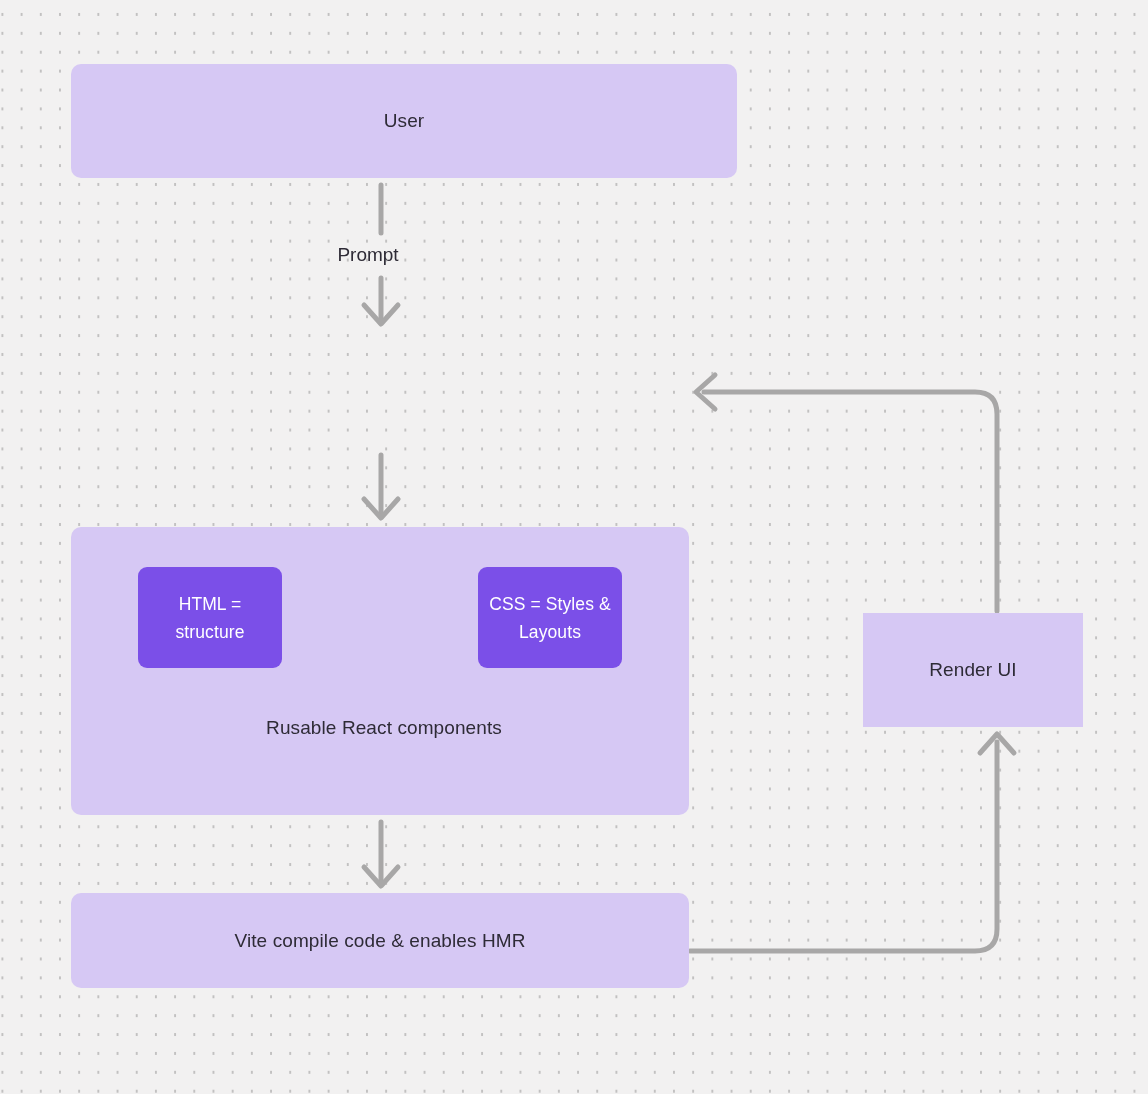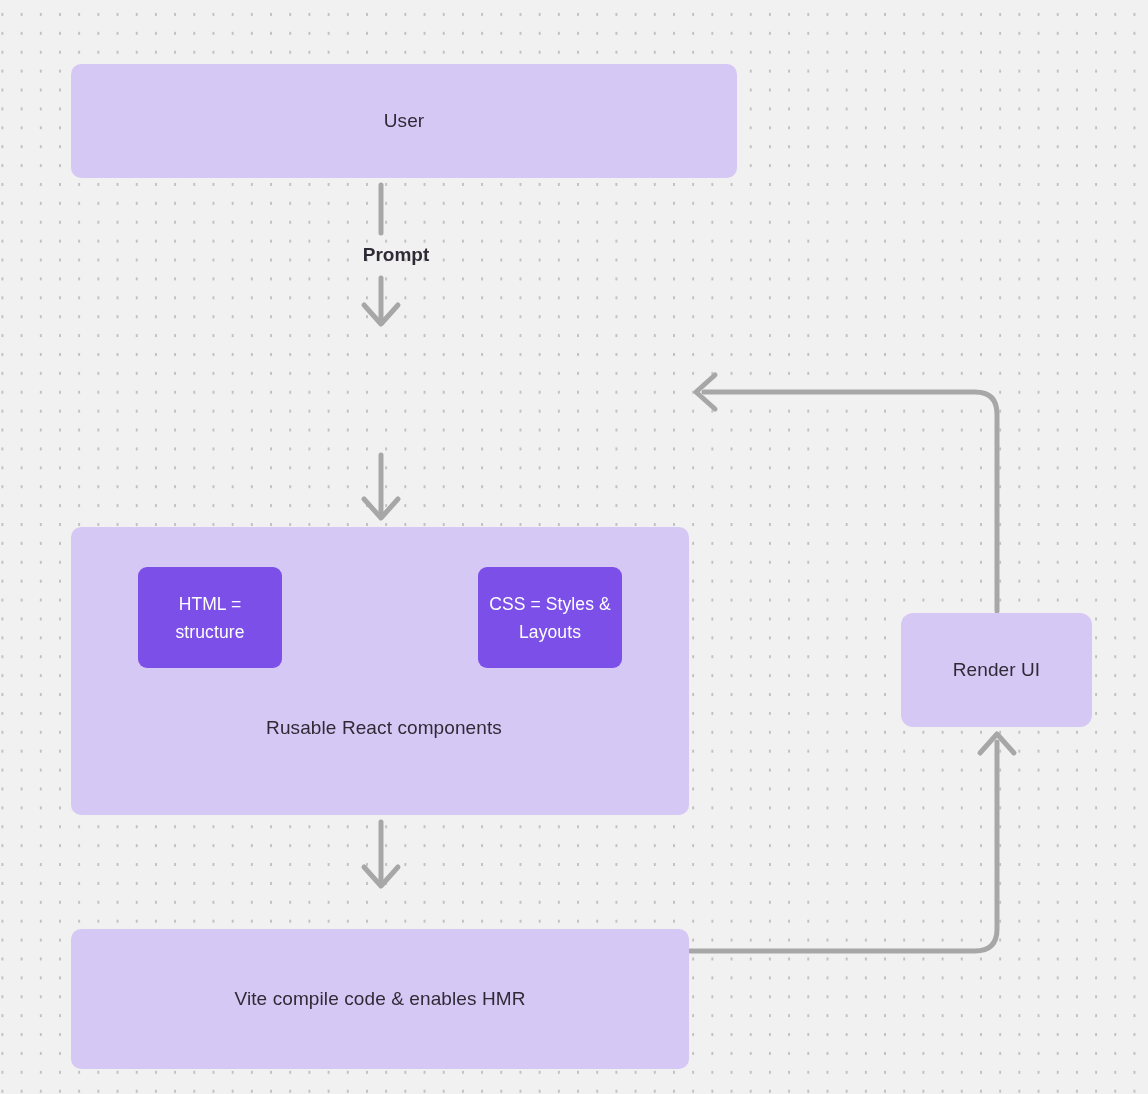--- a/index.html
+++ b/index.html
@@ -34,22 +34,22 @@
     align-items:center;
     justify-content:center;
     color:var(--text_dark);
     font-size:19px;
     font-weight:500;
     letter-spacing:.1px;
   }
   .node-user       {left:71px;  top:64px;  width:666px; height:114px;}
   .node-webapp     {left:71px;  top:334px; width:618px; height:114px;}
   .node-group      {left:71px;  top:527px; width:618px; height:288px; display:block;}
-  .node-vite       {left:71px;  top:929px; width:618px; height:140px;}
-  .node-render     {left:901px; top:613px; width:191px; height:114px; border-radius:12px;}
+  .node-vite       {left:71px;  top:893px; width:618px; height:95px;}
+  .node-render     {left:863px; top:613px; width:220px; height:114px; border-radius:0;}
 
   .chip-row{
     position:absolute;
     left:67px; top:40px;
     width:484px;
     display:flex;
     justify-content:space-between;
   }
   .chip{
     width:144px;height:101px;
@@ -70,26 +70,26 @@
     left:0; top:190px;
     width:100%;
     text-align:center;
     color:var(--text_dark);
     font-size:19px;
     font-weight:500;
     padding-left:8px;
   }
   .edge-label{
     position:absolute;
-    left:326px; top:244px;
+    left:298px; top:244px;
     width:140px;
     text-align:center;
     color:var(--text_dark);
     font-size:19px;
-    font-weight:700;
+    font-weight:400;
   }
   svg.wires{
     position:absolute;
     left:0;top:0;
     width:1148px;height:1094px;
     pointer-events:none;
   }
   svg.wires path, svg.wires polyline, svg.wires line{
     fill:none;
     stroke:var(--connector);

